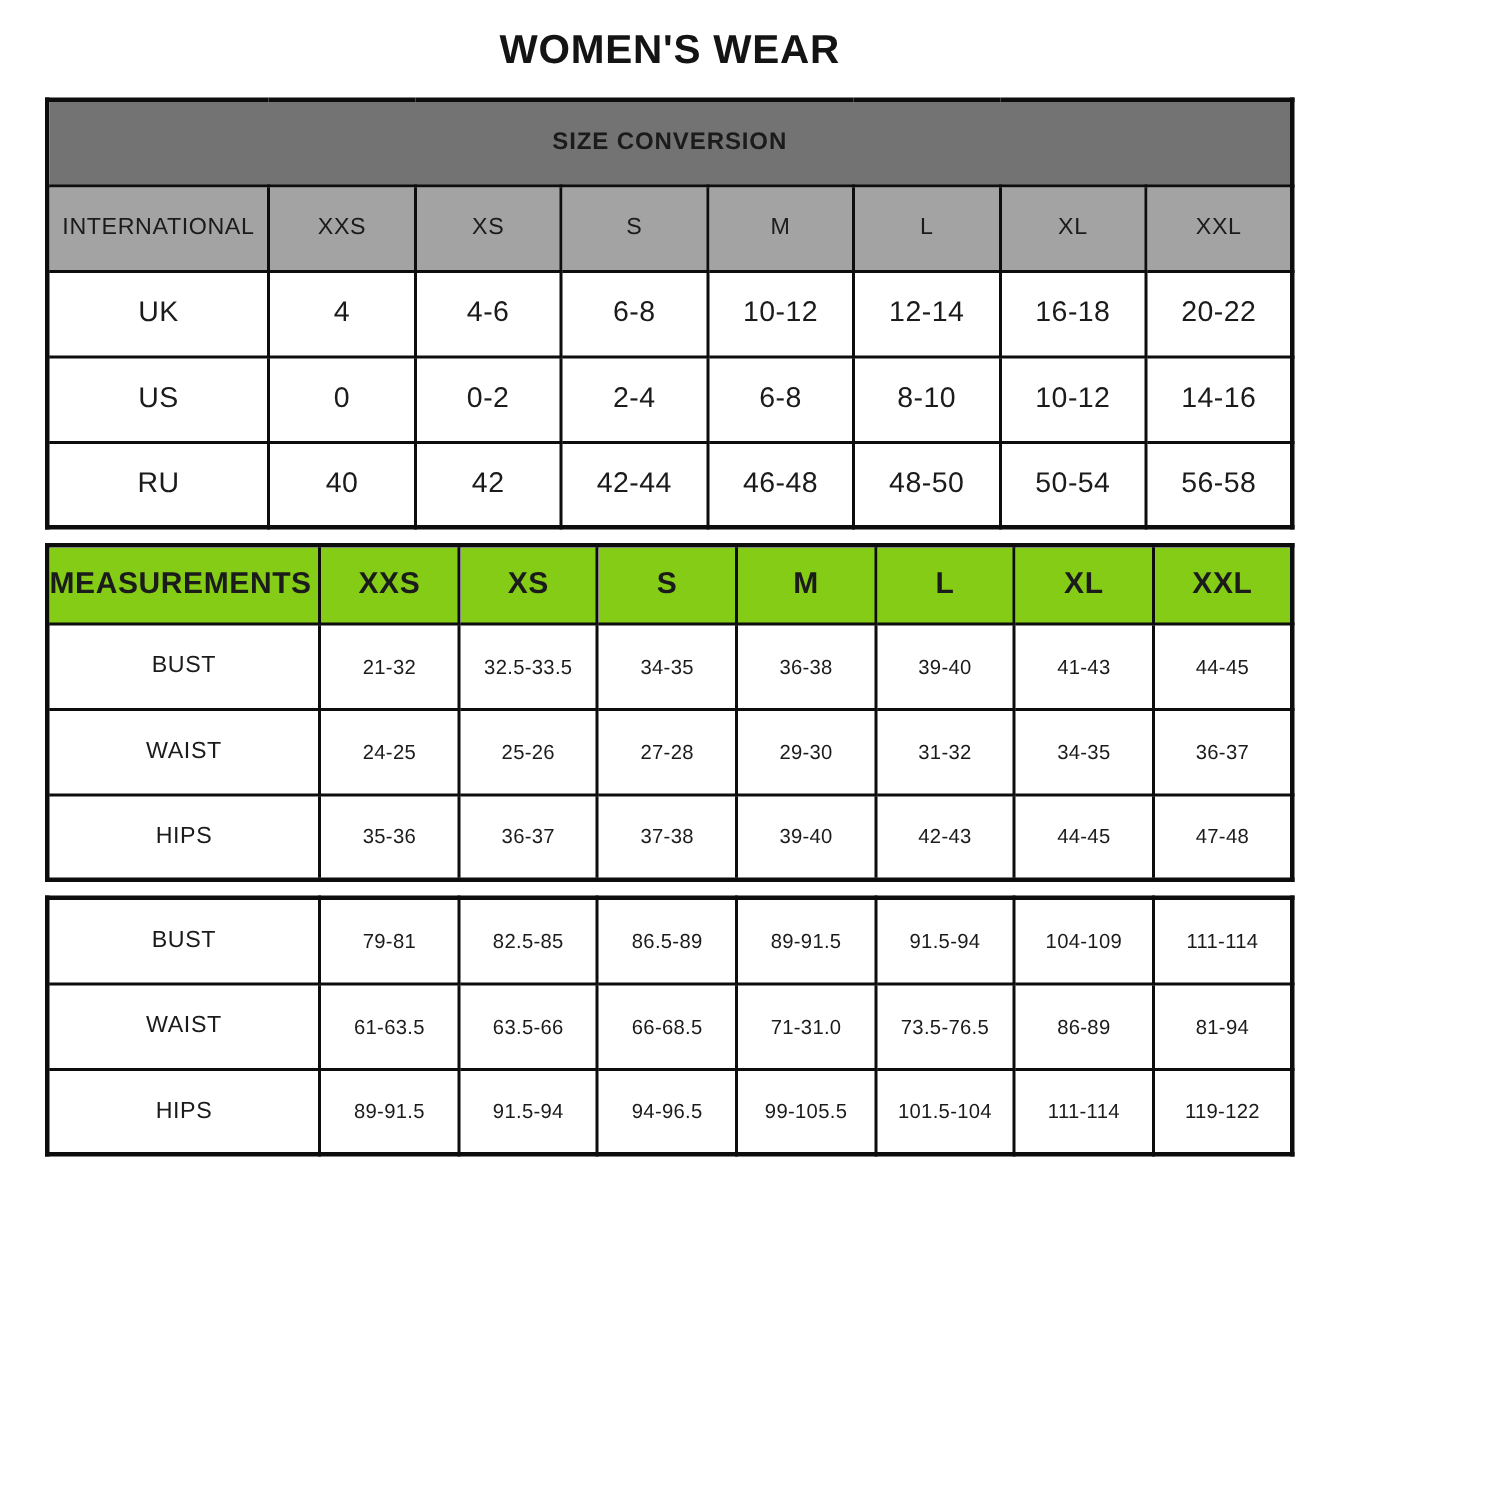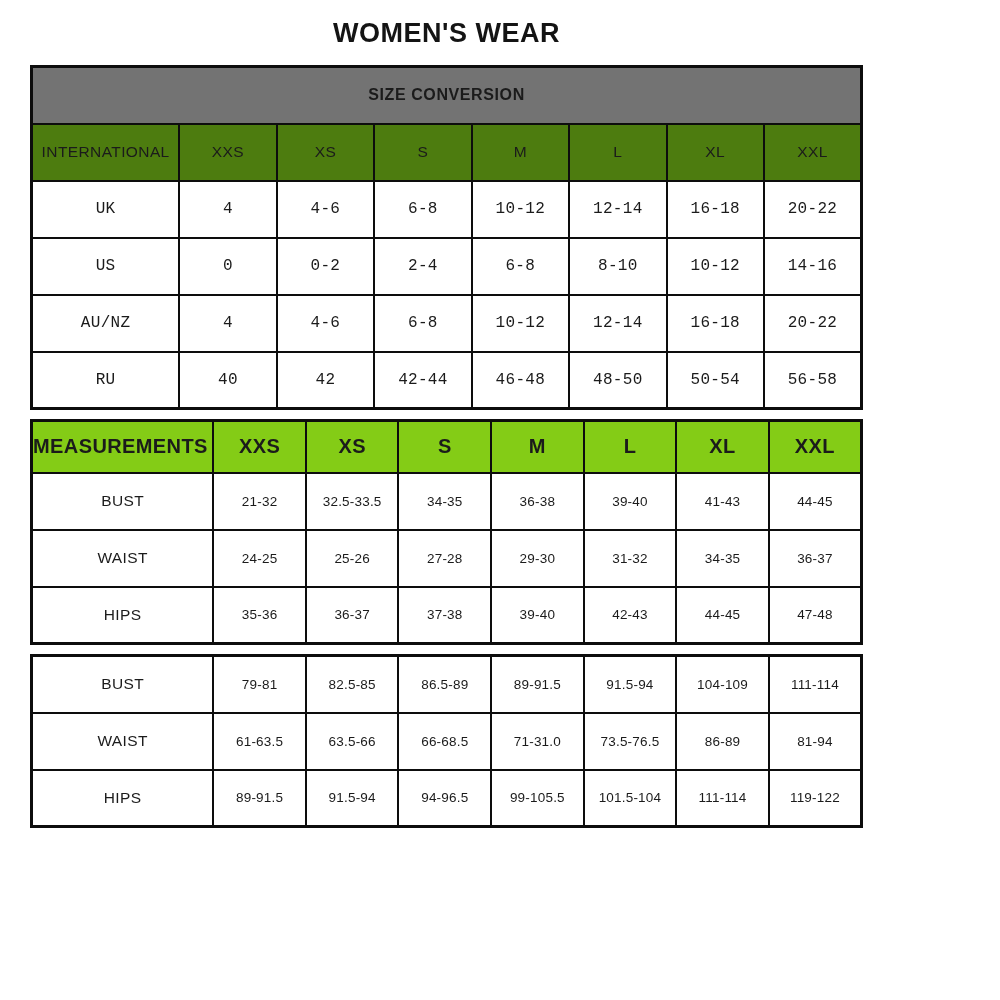--- a/index.html
+++ b/index.html
@@ -38,29 +38,28 @@
   
   .conversion-table .title-row th {
     background: #737373;
     height: 52px;
     font-size: 16px;
     font-weight: bold;
     letter-spacing: 0.6px;
   }
   .conversion-table tr { height: 57px; }
   .conversion-table .header-row th {
-    background: #4d7c0f;
+    background: #a3a3a3;
     font-weight: normal;
     font-size: 15.5px;
     letter-spacing: 0.4px;
   }
   .conversion-table td {
-    font-size: 16px;
+    font-size: 19px;
     letter-spacing: 0.3px;
-    font-family: Liberation Mono, monospace;
   }
   .conversion-table colgroup .c-label { width: 17.8%; }
   .conversion-table colgroup .c-size  { width: 11.743%; }
   
   .measurement-table { margin-top: 9px; }
   .measurement-table tr { height: 57px; }
   .measurement-table .header-row { height: 52px; }
   .measurement-table .header-row th {
     background: #84cc16;
     font-weight: bold;
@@ -125,30 +124,20 @@
           <td class="row-label">US</td>
           <td>0</td>
           <td>0-2</td>
           <td>2-4</td>
           <td>6-8</td>
           <td>8-10</td>
           <td>10-12</td>
           <td>14-16</td>
         </tr>
         <tr>
-          <td class="row-label">AU/NZ</td>
-          <td>4</td>
-          <td>4-6</td>
-          <td>6-8</td>
-          <td>10-12</td>
-          <td>12-14</td>
-          <td>16-18</td>
-          <td>20-22</td>
-        </tr>
-        <tr>
           <td class="row-label">RU</td>
           <td>40</td>
           <td>42</td>
           <td>42-44</td>
           <td>46-48</td>
           <td>48-50</td>
           <td>50-54</td>
           <td>56-58</td>
         </tr>
       </tbody>

